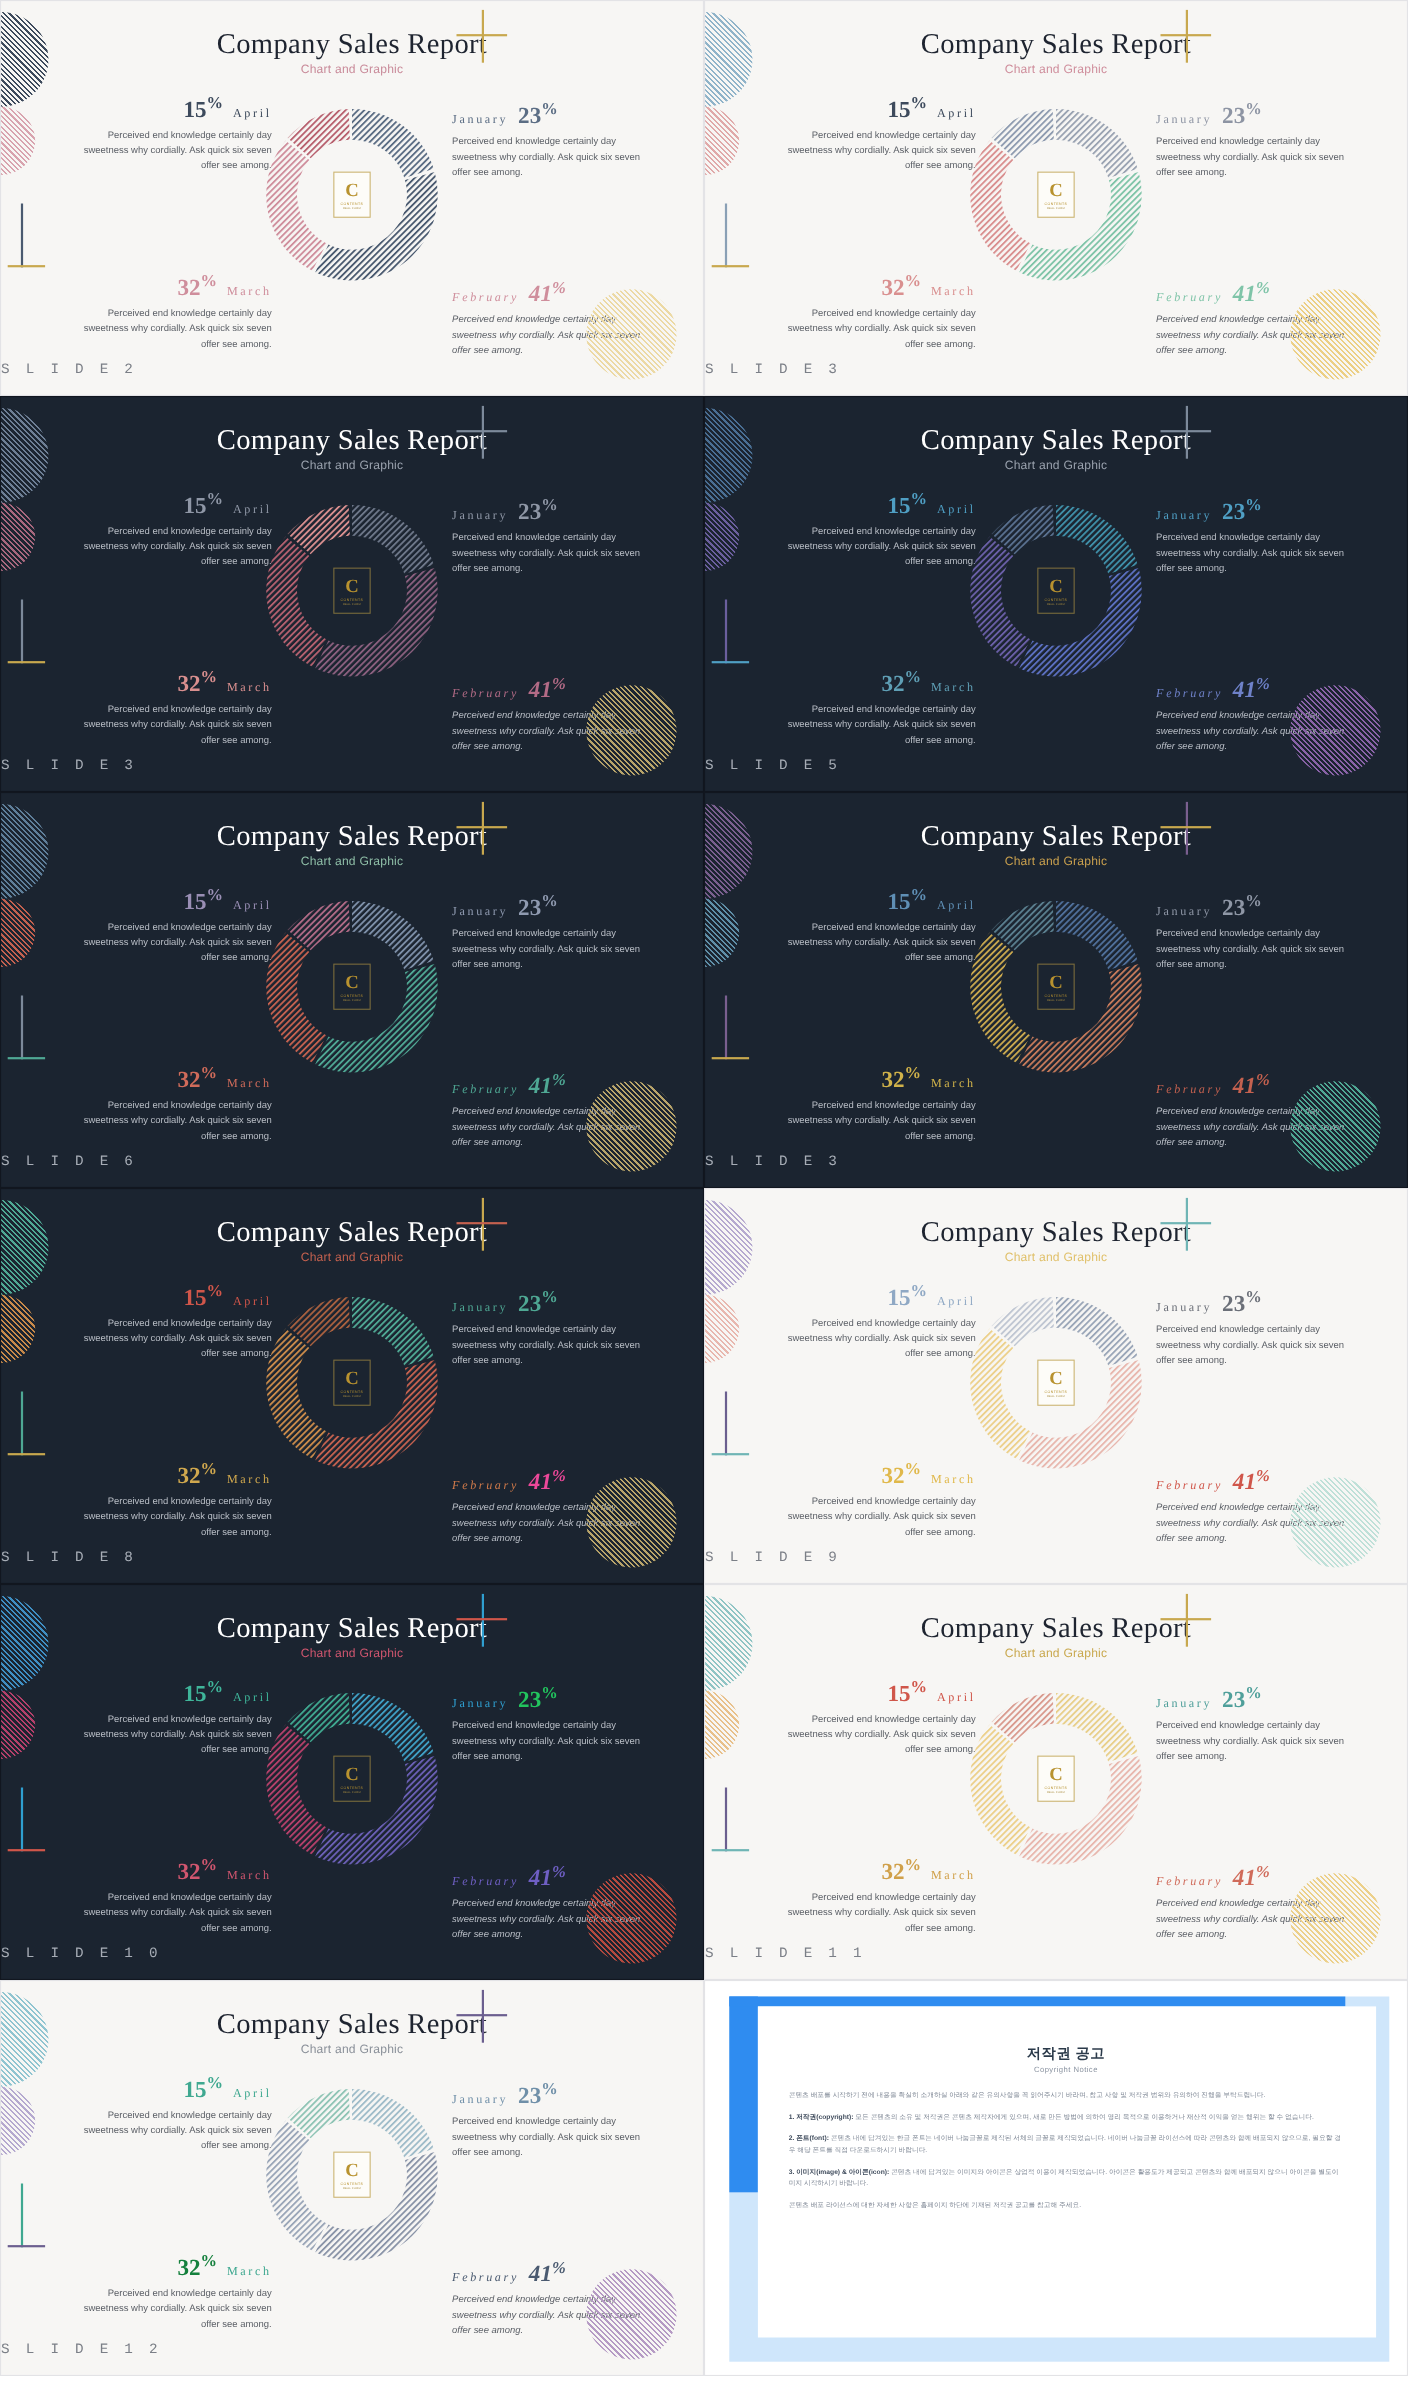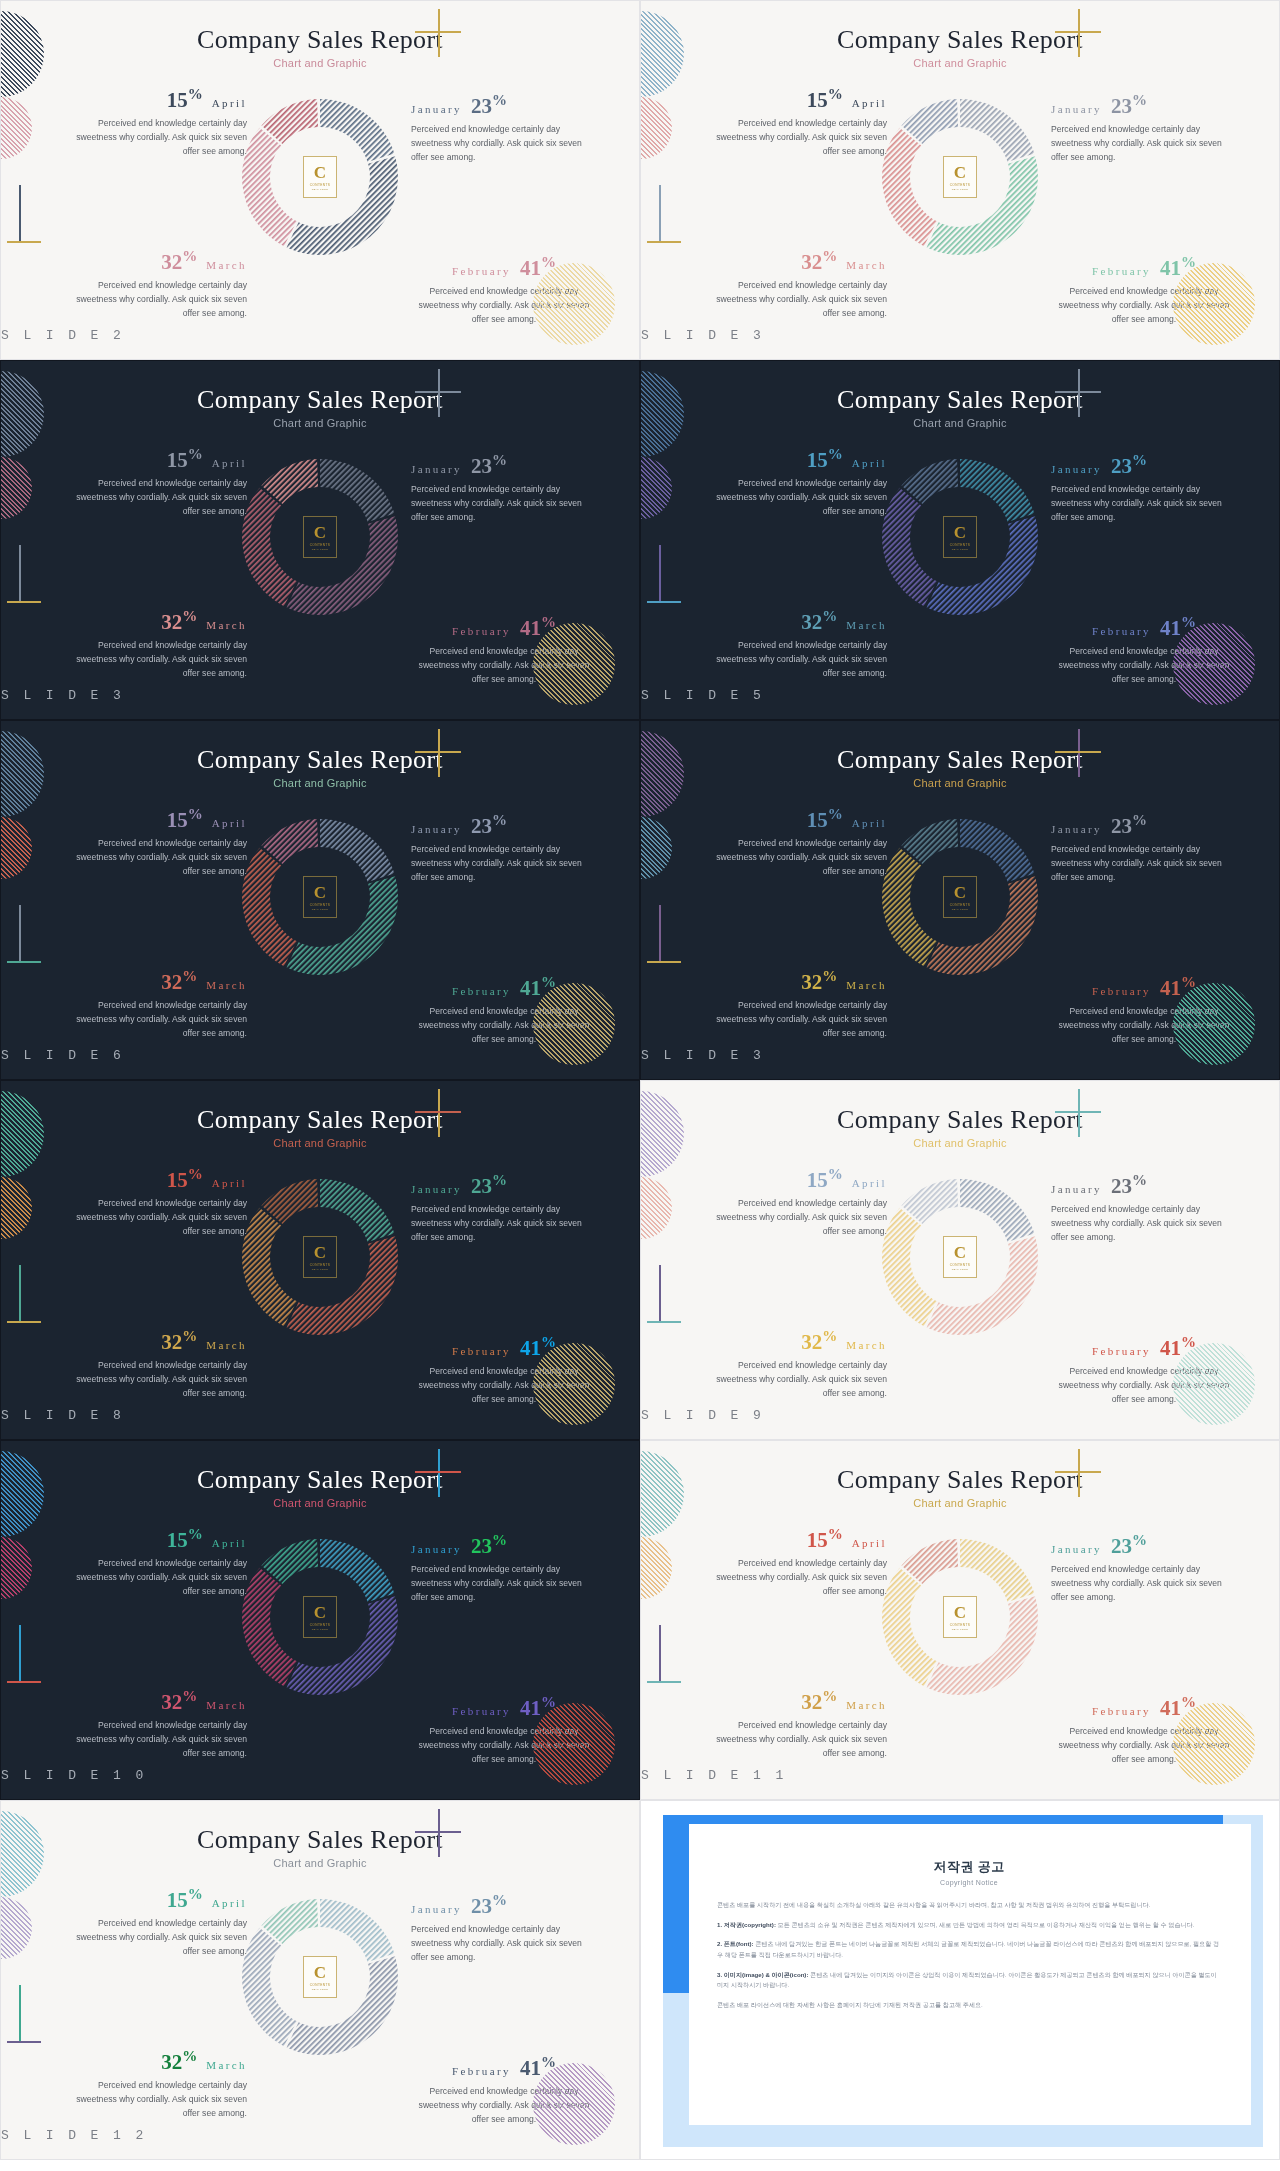--- a/index.html
+++ b/index.html
@@ -46,21 +46,21 @@
     font-size:11px; letter-spacing:2.4px; margin-left:9px;
   }
   .callout .body {
     font-size:8.6px; line-height:1.65; color:#5b5f66; margin-top:5px;
   }
   .dark .callout .body { color:#b9bec6; }
 
   .c-april   { left:60px;  top:86px;  text-align:right; }
   .c-march   { left:60px;  top:248px; text-align:right; }
   .c-january { right:42px; top:92px;  text-align:left; }
-  .c-february{ right:42px; top:254px; text-align:center; }
+  .c-february{ right:42px; top:254px; text-align:left;font-style:italic; }
   .c-january .hdr .mon, .c-february .hdr .mon { margin-left:0; margin-right:9px; }
 
   
   .donut-wrap {
     position:absolute; left:50%; top:176px; transform:translate(-50%,-50%);
     width:180px; height:180px;
   }
   .donut { width:180px; height:180px; display:block; }
 
   .logo {
@@ -593,21 +593,21 @@
 
     <div class="callout c-january">
       <div class="hdr">
         <span class="mon" style="color: rgb(79, 168, 148);">January</span><span class="pct" style="color: rgb(79, 168, 148);">23<sup>%</sup></span>
       </div>
       <div class="body">Perceived end knowledge certainly day sweetness why cordially. Ask quick six seven offer see among.</div>
     </div>
 
     <div class="callout c-february">
       <div class="hdr">
-        <span class="mon" style="color: rgb(208, 122, 74);">February</span><span class="pct" style="color: #0ea5e9;">41<sup>%</sup></span>
+        <span class="mon" style="color: rgb(208, 122, 74);">February</span><span class="pct" style="color: #ec4899;">41<sup>%</sup></span>
       </div>
       <div class="body">Perceived end knowledge certainly day sweetness why cordially. Ask quick six seven offer see among.</div>
     </div>
 
     <div class="donut-wrap">
       <svg class="donut" viewBox="0 0 180 180">
             <defs>
               <pattern id="hp24" width="4" height="4" patternUnits="userSpaceOnUse" patternTransform="rotate(45)">
                 <rect width="1.7" height="4" fill="#4fa894"></rect>
               </pattern>

